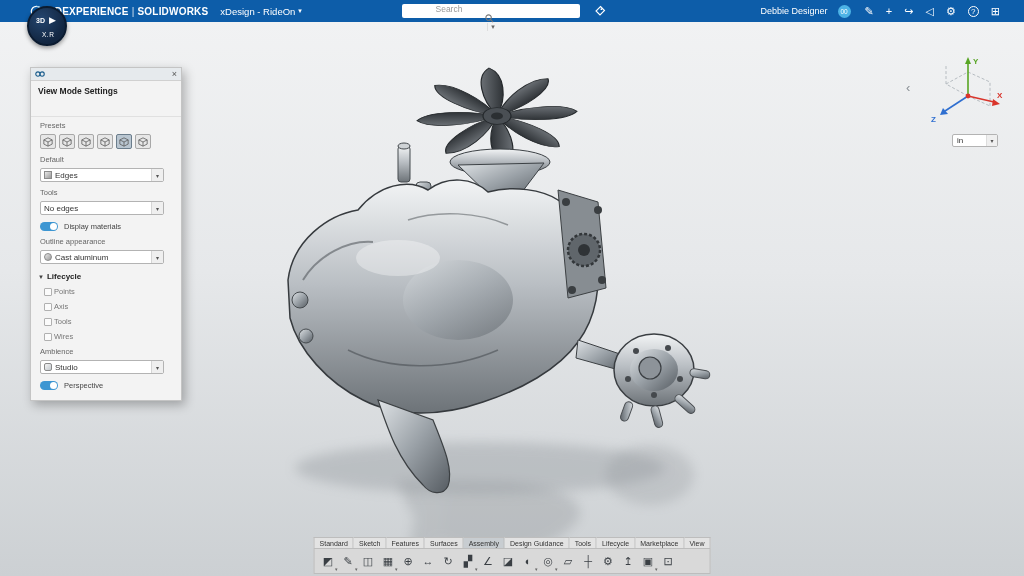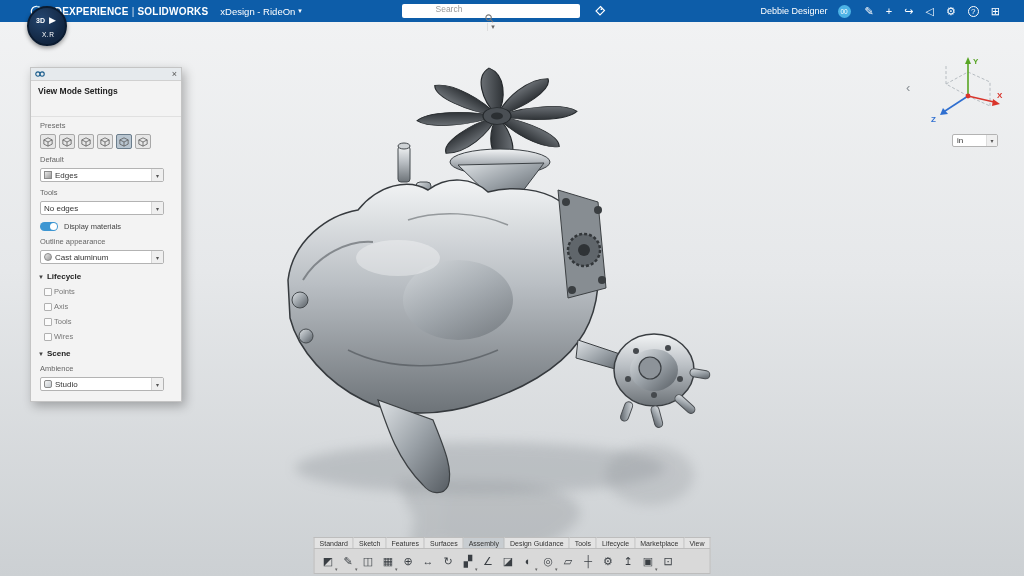--- a/index.html
+++ b/index.html
@@ -349,32 +349,32 @@
       <div class="cbrow" data-name="visibility-planes-row">
       <span class="cb" data-name="checkbox"></span>
       <span class="cblabel">Tools</span>
     </div>
       <div class="cbrow" data-name="visibility-wires-row">
       <span class="cb" data-name="checkbox"></span>
       <span class="cblabel">Wires</span>
     </div>
     </div>
 
-  <div class="sechead" data-name="section-scene">
-      <span class="tri" data-name="triangle-down-icon">▼</span>
-      <span>Scene</span>
-    </div>
 
   <div class="plabel" data-name="ambience-label">Ambience</div>
   <div class="psel" data-name="ambience-select">
     <span class="swatch" data-name="ambience-swatch-icon" style="border-radius:2px;background:linear-gradient(135deg,#f5f5f5,#c3c9ce);"></span>
     <span class="sval">Studio</span>
     <span class="sarr" data-name="chevron-down-icon">▾</span>
   </div>
 
+  <div class="trow" data-name="perspective-row">
+    <span class="toggle" data-name="perspective-toggle"></span>
+    <span class="tlabel">Perspective</span>
+  </div>
 </div>
 
 <div class="triad-wrap" data-name="triad-area">
   <span class="collapse" data-name="collapse-triad-chevron-icon">‹</span>
   <svg class="triad" data-name="orientation-triad" width="78" height="96" viewBox="0 0 78 96">
     <g stroke="#b6bcc1" stroke-dasharray="3 2" fill="none" stroke-width="1">
       <path d="M40 44 L18 32 L18 12 M18 32 L40 20 M40 44 L62 54 M40 20 L62 30 L62 54"></path>
     </g>
     <line x1="40" y1="44" x2="40" y2="11" stroke="#58a524" stroke-width="1.6"></line>
     <path d="M40 5 L37 12 L43 12 Z" fill="#58a524"></path>

